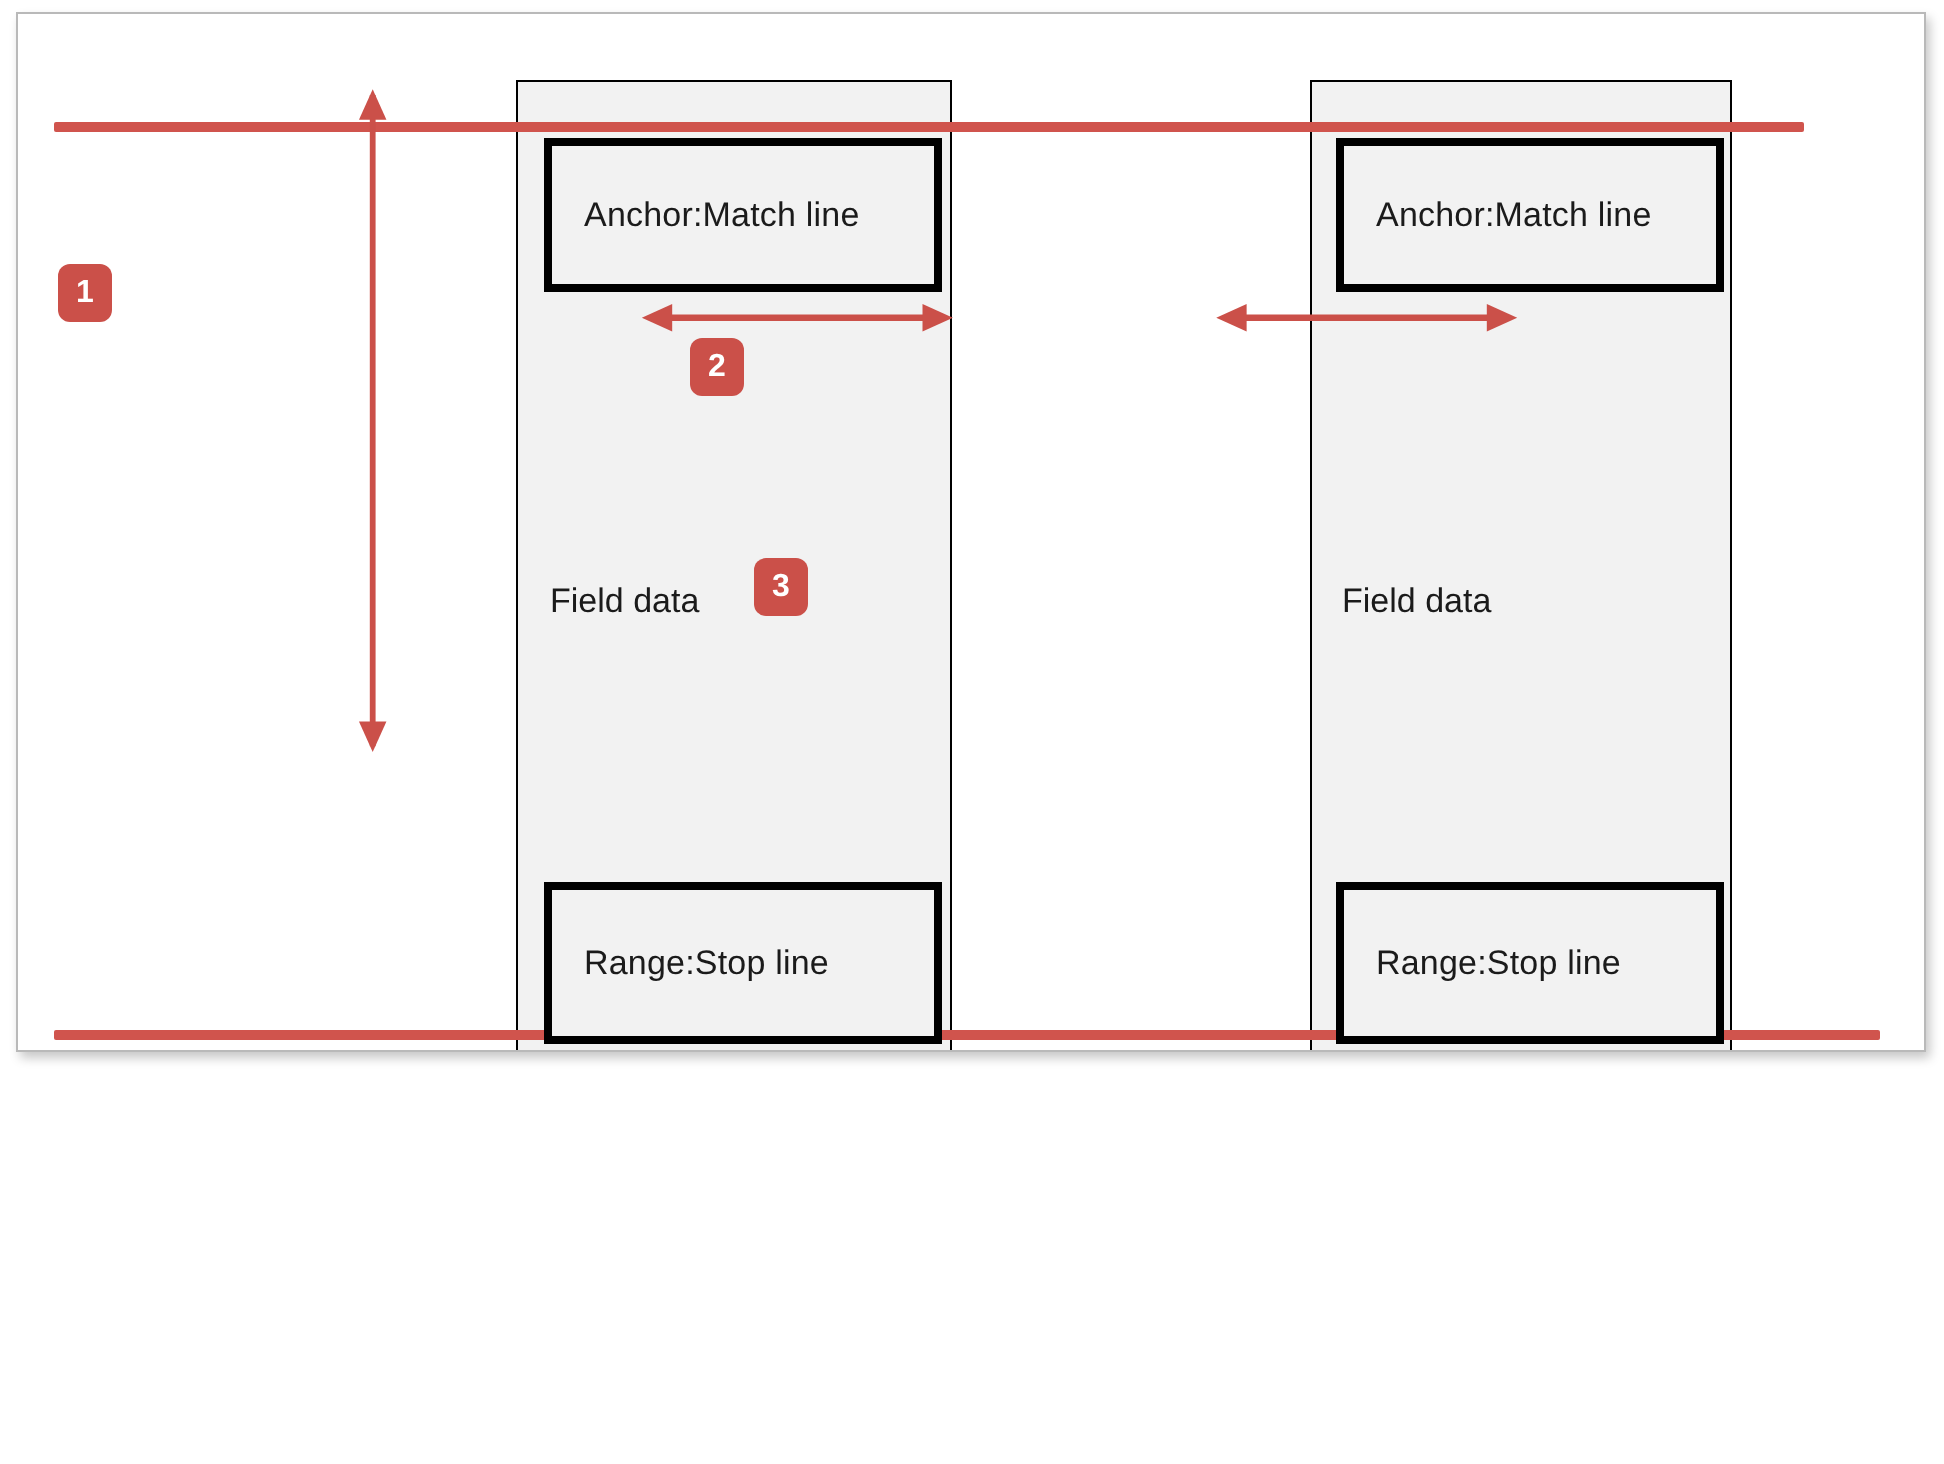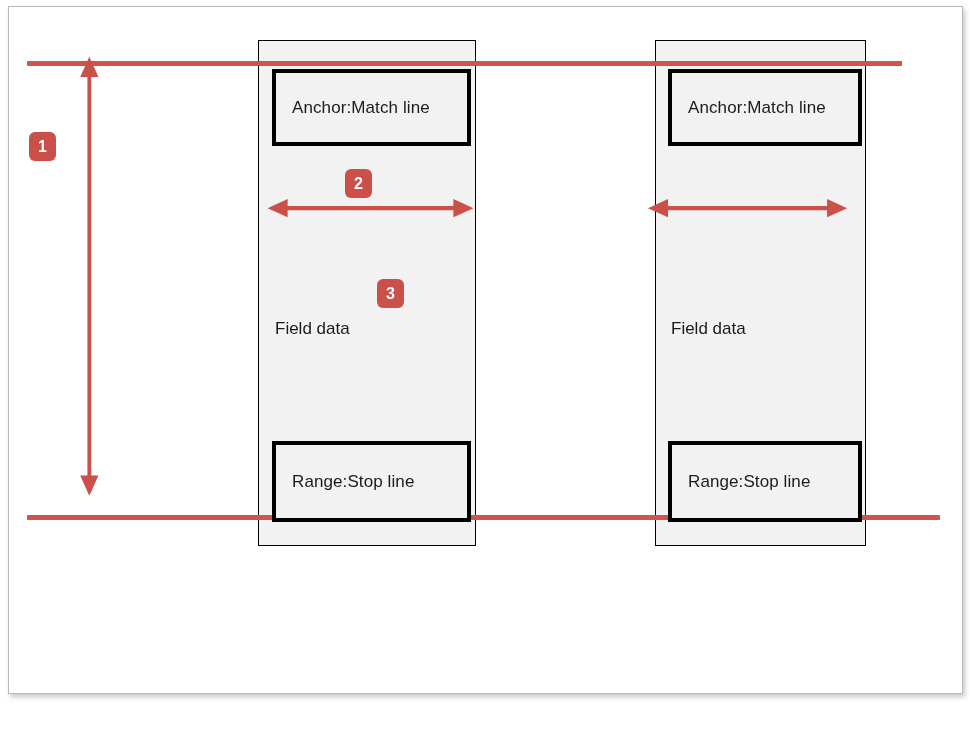--- a/index.html
+++ b/index.html
@@ -13,21 +13,21 @@
     overflow: hidden;
     font-family: "Liberation Sans", sans-serif;
   }
 
   
   #page-frame {
     position: absolute;
     left: 8px;
     top: 6px;
     width: 955px;
-    height: 688px;
+    height: 520px;
     background: #ffffff;
     border: 1px solid #b9b9b9;
     box-shadow: 2px 3px 5px rgba(0,0,0,0.22);
     box-sizing: border-box;
     overflow: hidden;
   }
 
   
   #canvas {
     position: absolute;
@@ -68,21 +68,20 @@
   #anchor-box-right { left: 659px; top: 62px;  width: 194px; height: 77px; }
   #stop-box-left    { left: 263px; top: 434px; width: 199px; height: 81px; }
   #stop-box-right   { left: 659px; top: 434px; width: 194px; height: 81px; }
 
   
   .field-data-text {
     position: absolute;
     font-size: 17px;
     color: #1b1b1b;
     white-space: nowrap;
-    margin-top: 28px;
   }
   #field-data-left  { left: 266px; top: 284px; }
   #field-data-right { left: 662px; top: 284px; }
 
   
   .guide-line {
     position: absolute;
     background: #d0544d;
     height: 5px;
     border-radius: 1px;

